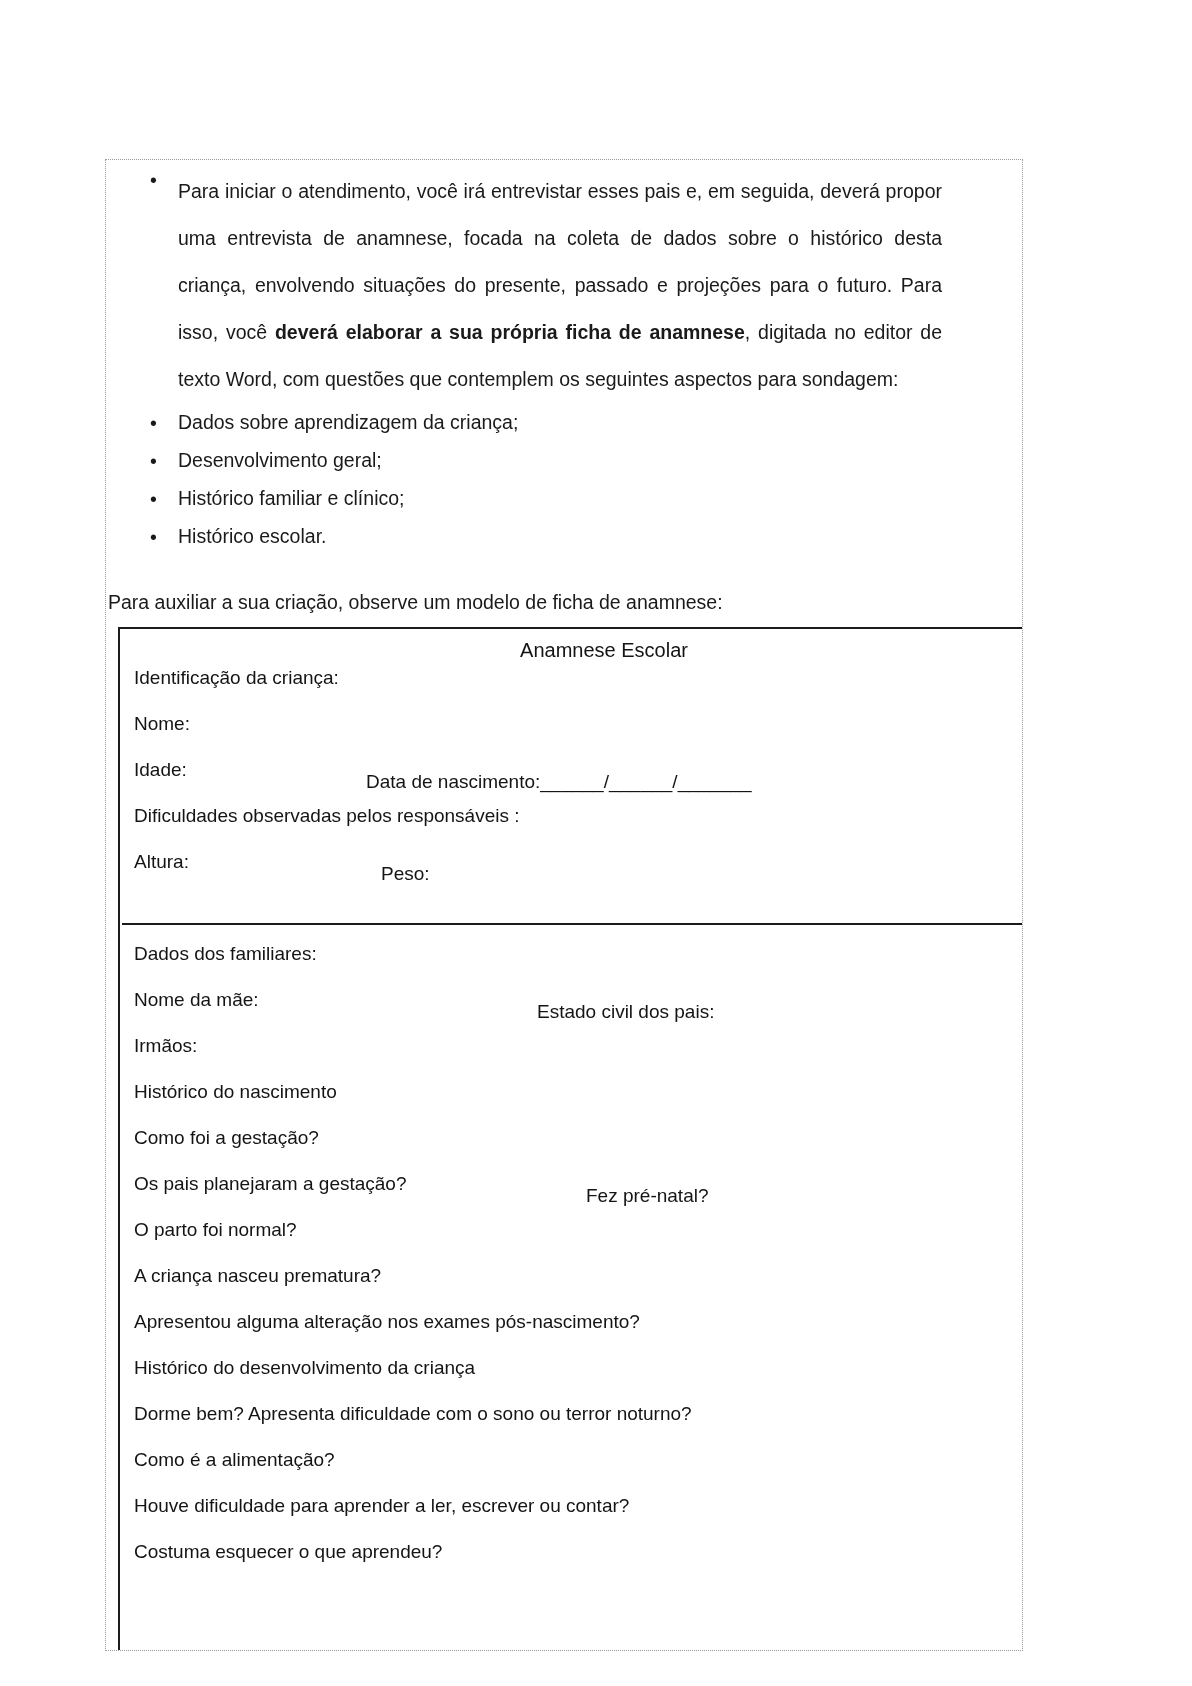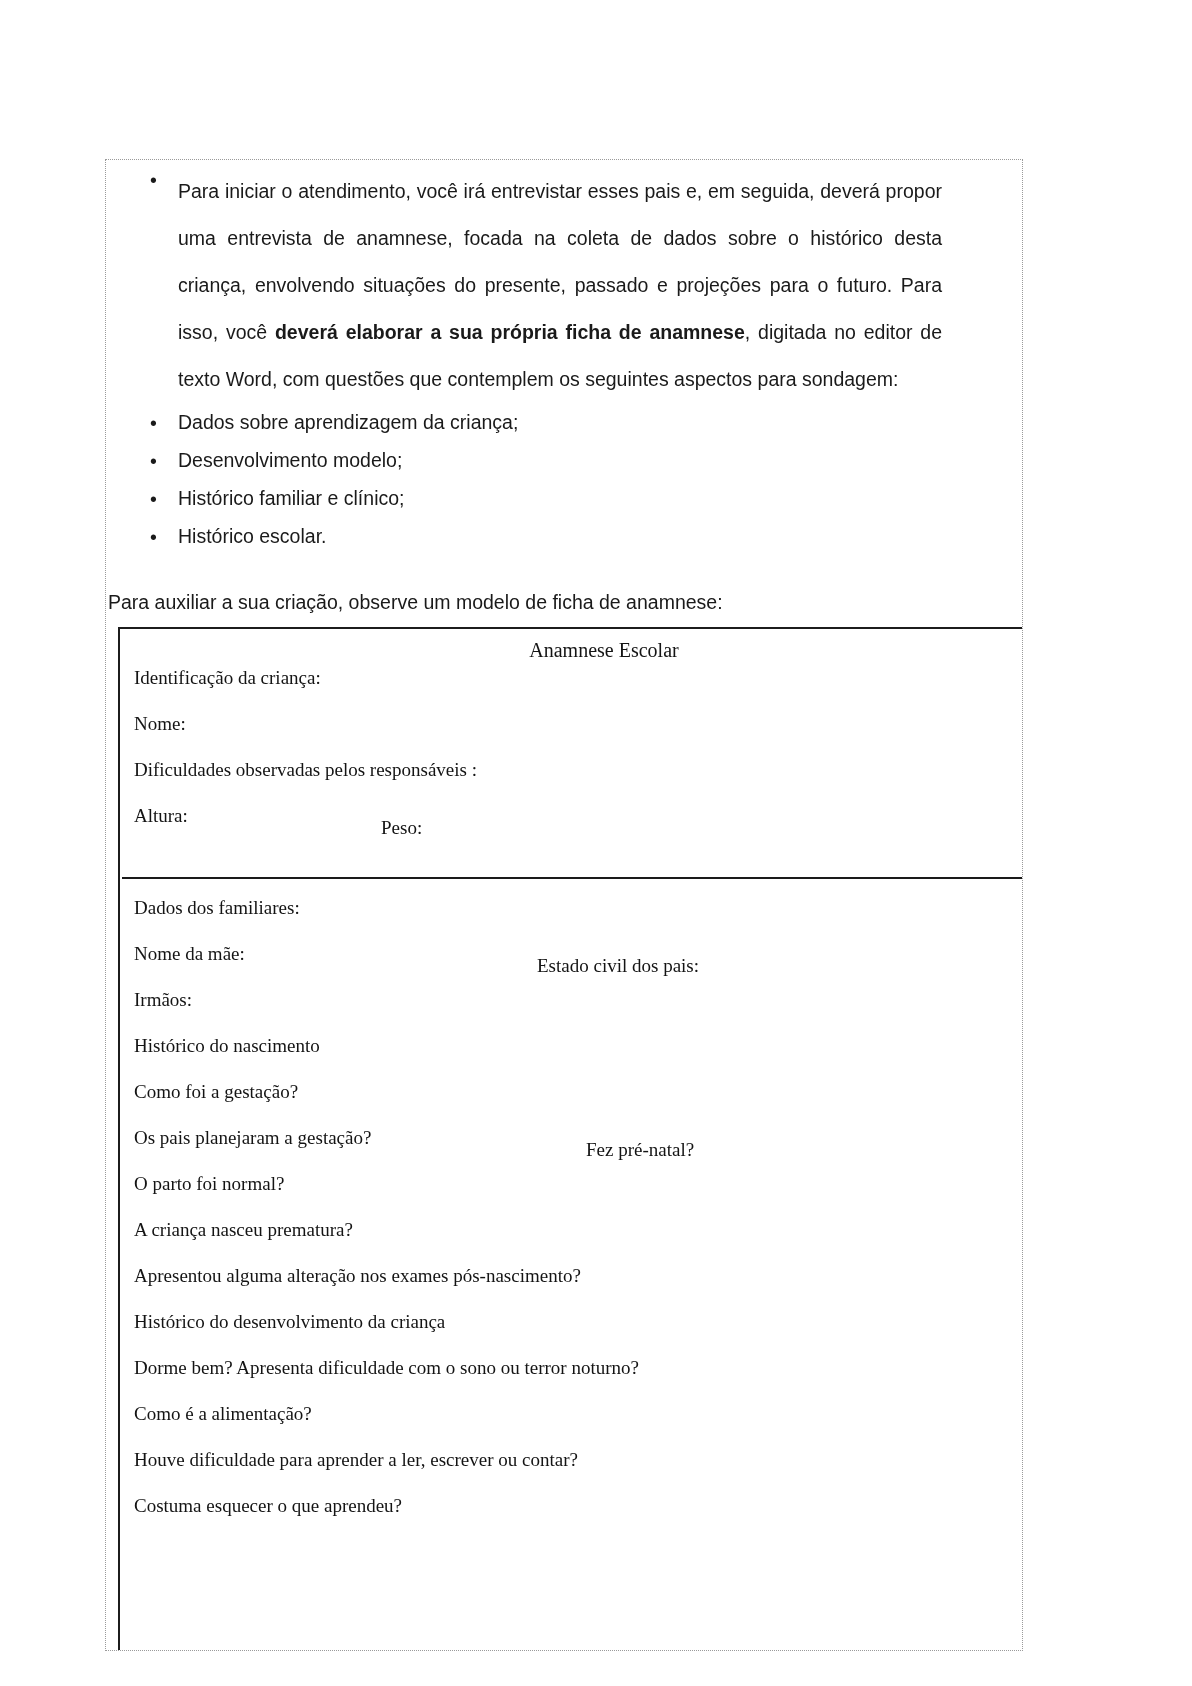--- a/index.html
+++ b/index.html
@@ -37,21 +37,21 @@
     font-size:19.5px;
     line-height:34px;
   }
   
   .formbox {
     margin:8px 0 0 12px;
     width:972px; height:1060px;
     border:2px solid #1c1c1c;
     box-sizing:border-box;
     padding:4px 0 16px 14px;
-    font-family:Liberation Serif, serif;
+    font-family:Liberation Sans, sans-serif;
     font-size:19px;
     color:#141414;
   }
   .form-title {
     height:34px; line-height:34px;
     text-align:center;
     margin-left:-14px;
     font-size:20px;
   }
   .frow {
@@ -77,41 +77,45 @@
     <span class="dot">•</span>
     <div class="li-text justified"><span>Para iniciar o atendimento, você irá entrevistar esses pais e, em seguida, deverá propor uma entrevista de anamnese, focada na coleta de dados sobre o histórico desta criança, envolvendo situações do presente, passado e projeções para o futuro. Para isso, você </span><b>deverá elaborar a sua própria ficha de anamnese</b><span>, digitada no editor de texto Word, com questões que contemplem os seguintes aspectos para sondagem:</span></div>
   </div>
 
   <div class="li sub">
     <span class="dot">•</span>
     <span>Dados sobre aprendizagem da criança;</span>
   </div>
   <div class="li sub">
     <span class="dot">•</span>
-    <span>Desenvolvimento modelo;</span>
+    <span>Desenvolvimento geral;</span>
   </div>
   <div class="li sub">
     <span class="dot">•</span>
     <span>Histórico familiar e clínico;</span>
   </div>
   <div class="li sub">
     <span class="dot">•</span>
     <span>Histórico escolar.</span>
   </div>
 
   <div class="helper">Para auxiliar a sua criação, observe um modelo de ficha de anamnese:</div>
 
   <div class="formbox">
     <div class="form-title">Anamnese Escolar</div>
     <div>
         <div class="frow">
           <span>Identificação da criança:</span>
         </div>
         <div class="frow">
           <span>Nome:</span>
+        </div>
+        <div class="frow">
+          <span>Idade:</span>
+          <span class="right" style="left: 232px;">Data de nascimento:______/______/_______</span>
         </div>
         <div class="frow">
           <span>Dificuldades observadas pelos responsáveis :</span>
         </div>
         <div class="frow">
           <span>Altura:</span>
           <span class="right" style="left: 247px;">Peso:</span>
         </div>
         <div class="frow row-rule"></div>
         <div class="frow">

